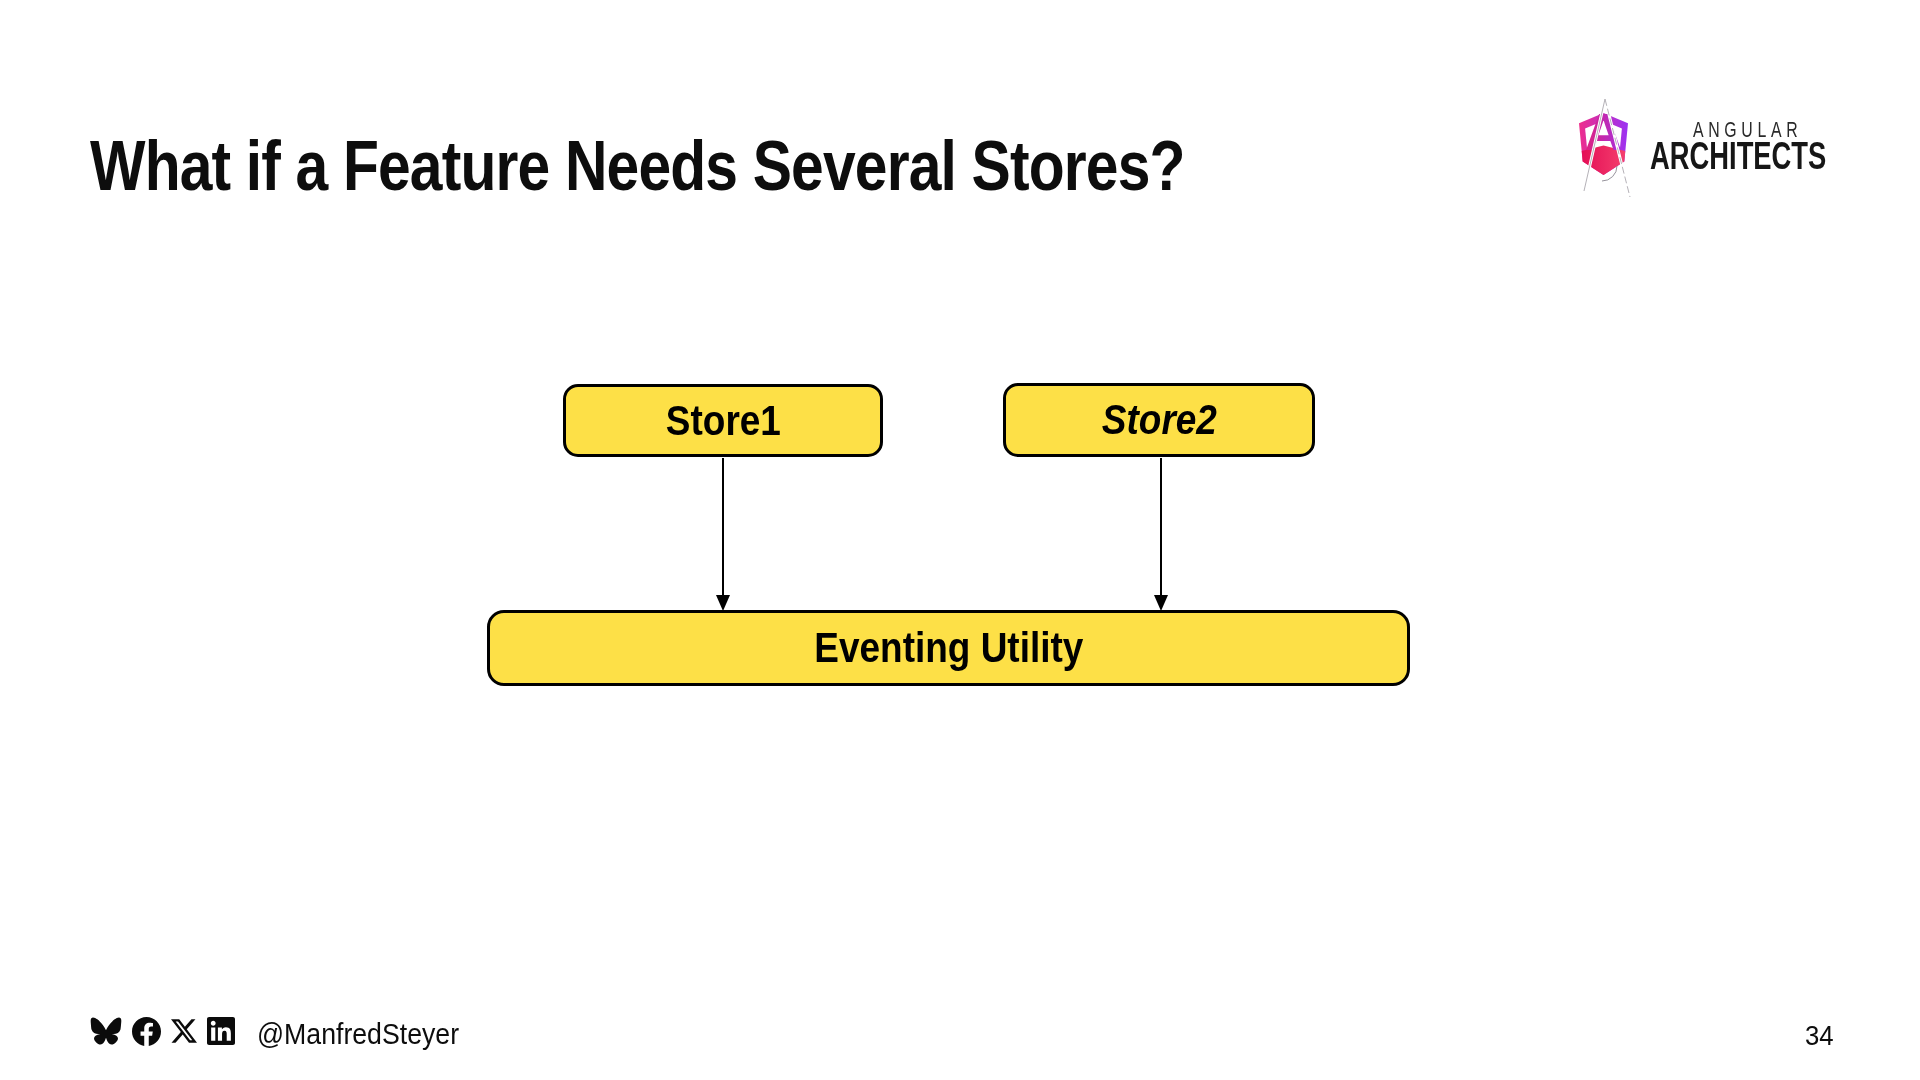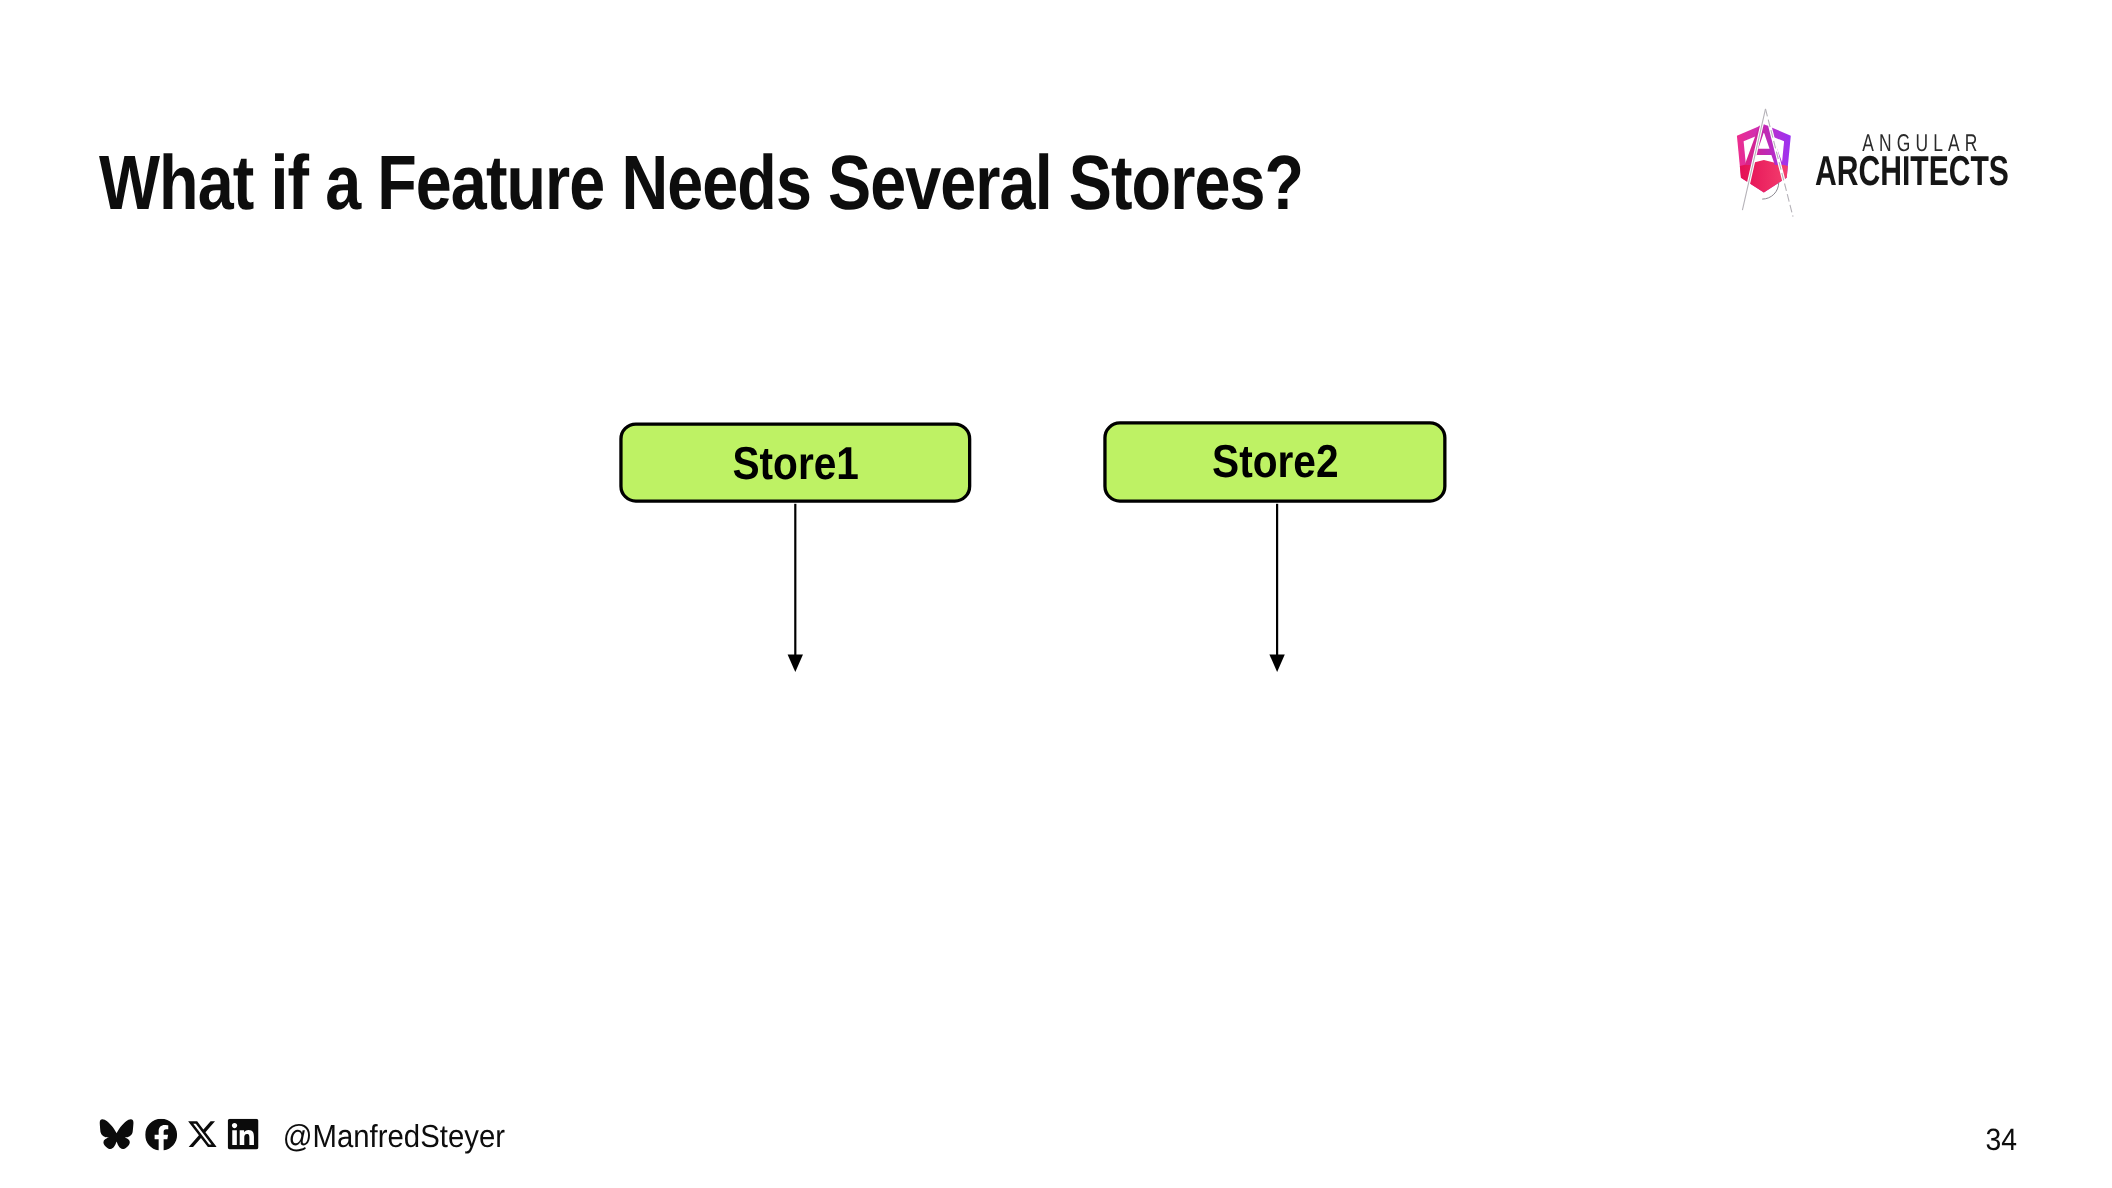--- a/index.html
+++ b/index.html
@@ -43,35 +43,35 @@
     position: absolute; left: 78px; top: 42px;
     font-size: 38px; font-weight: bold; color: #161616;
     white-space: nowrap;
     transform: scaleX(0.72); transform-origin: left top;
   }
 
   
   .diagram-layer { position: absolute; left: 0; top: 0; width: 1920px; height: 1080px; }
   .node {
     position: absolute;
-    background: #bef264;
+    background: #fde047;
     border: 3px solid #000000;
     display: flex;
     align-items: center;
     justify-content: center;
   }
   .node-label {
     font-size: 42px;
     font-weight: bold;
     color: #000000;
     white-space: nowrap;
     transform: scaleX(0.88);
   }
   .node-store1 { left: 563px; top: 384px; width: 320px; height: 73px; border-radius: 15px; }
-  .node-store2 { left: 1003px; top: 383px; width: 312px; height: 74px; border-radius: 15px; }
+  .node-store2 { left: 1003px; top: 383px; width: 312px; height: 74px; border-radius: 15px; font-style: italic; }
   .node-eventing { left: 487px; top: 610px; width: 923px; height: 76px; border-radius: 17px; }
   .edges-svg { position: absolute; left: 0; top: 0; pointer-events: none; }
 
   
   .footer-icons {
     position: absolute;
     left: 90px;
     top: 1016px;
     height: 30px;
     display: flex;
@@ -143,20 +143,23 @@
   <div class="diagram-layer">
 
     <div class="node node-store1">
       <span class="node-label">Store1</span>
     </div>
 
     <div class="node node-store2">
       <span class="node-label">Store2</span>
     </div>
 
+    <div class="node node-eventing">
+      <span class="node-label">Eventing Utility</span>
+    </div>
 
     <svg class="edges-svg" width="1920" height="1080" viewBox="0 0 1920 1080" xmlns="http://www.w3.org/2000/svg">
       <g>
         <line x1="723" y1="458" x2="723" y2="597" stroke="#000000" stroke-width="2"></line>
         <polygon points="716,595 730,595 723,611" fill="#000000"></polygon>
       </g>
       <g>
         <line x1="1161" y1="458" x2="1161" y2="597" stroke="#000000" stroke-width="2"></line>
         <polygon points="1154,595 1168,595 1161,611" fill="#000000"></polygon>
       </g>

